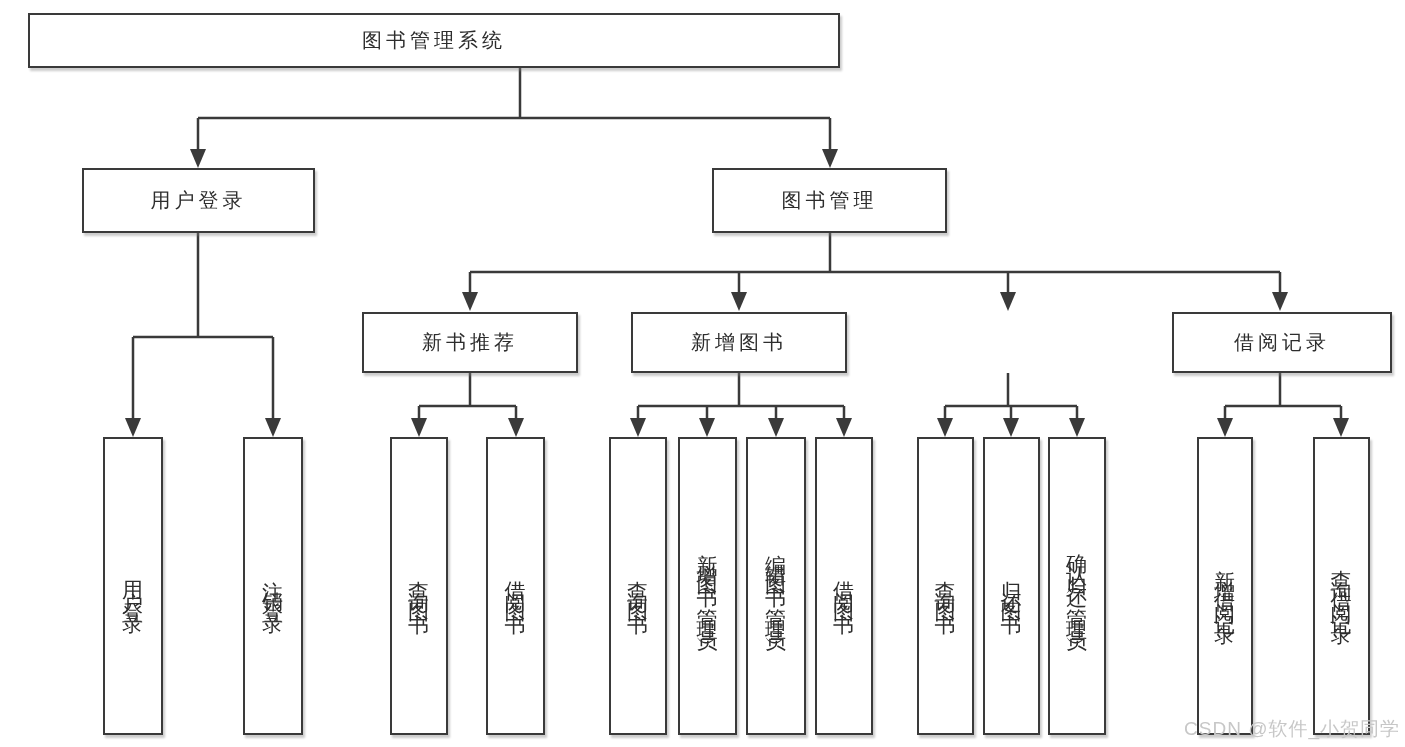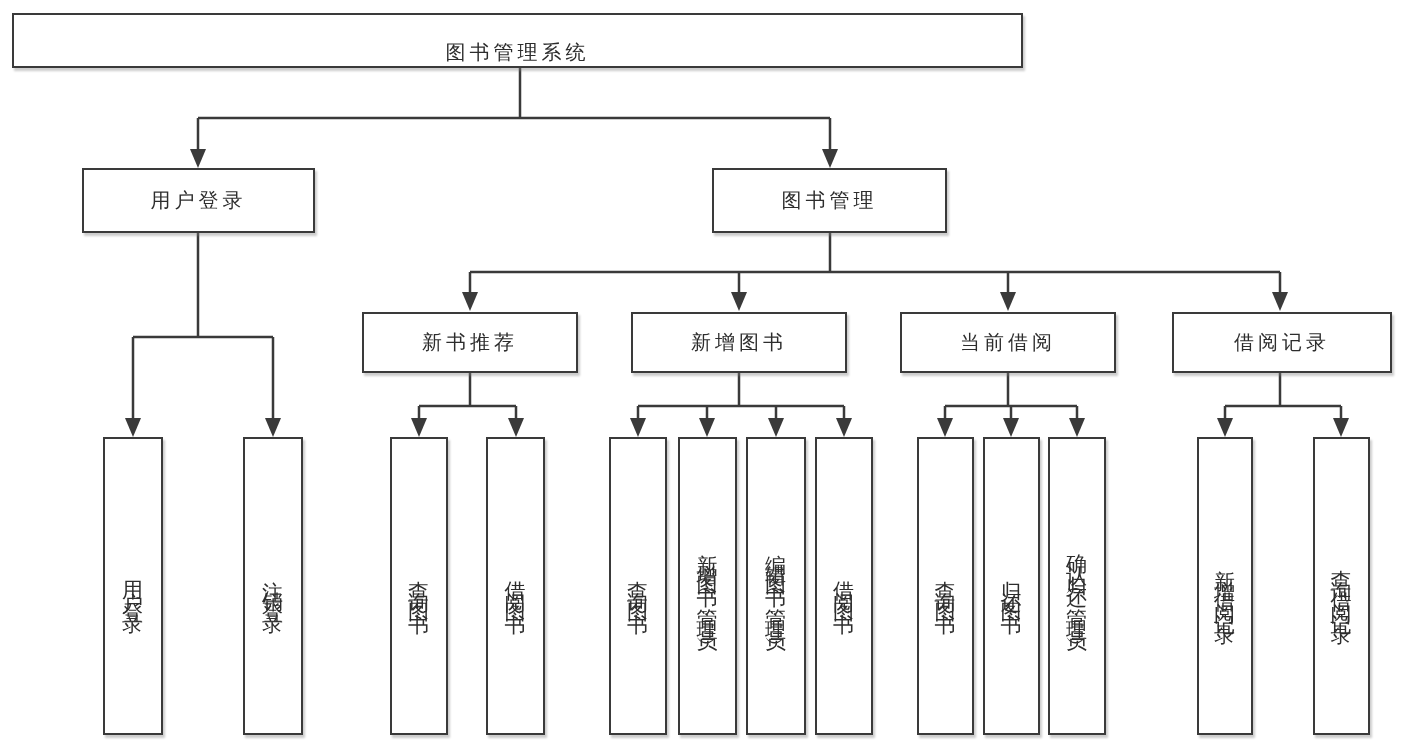--- a/index.html
+++ b/index.html
@@ -91,39 +91,36 @@
       <path d="M768 418 L784 418 L776 437 Z"></path>
       <path d="M836 418 L852 418 L844 437 Z"></path>
       <path d="M937 418 L953 418 L945 437 Z"></path>
       <path d="M1003 418 L1019 418 L1011 437 Z"></path>
       <path d="M1069 418 L1085 418 L1077 437 Z"></path>
       <path d="M1217 418 L1233 418 L1225 437 Z"></path>
       <path d="M1333 418 L1349 418 L1341 437 Z"></path>
     </g>
   </svg>
 
-  <div class="node" style="left:12px; top:13px; width:1011px; height:55px;align-items:flex-end;">
+  <div class="node" style="left:28px; top:13px; width:812px; height:55px;">
     <span class="hlabel">图书管理系统</span>
   </div>
 
   <div class="node" style="left:82px; top:168px; width:233px; height:65px;">
     <span class="hlabel">用户登录</span>
   </div>
   <div class="node" style="left:712px; top:168px; width:235px; height:65px;">
     <span class="hlabel">图书管理</span>
   </div>
 
   <div class="node" style="left:362px; top:312px; width:216px; height:61px;">
     <span class="hlabel">新书推荐</span>
   </div>
   <div class="node" style="left:631px; top:312px; width:216px; height:61px;">
     <span class="hlabel">新增图书</span>
-  </div>
-  <div class="node" style="left:900px; top:312px; width:216px; height:61px;">
-    <span class="hlabel">当前借阅</span>
   </div>
   <div class="node" style="left:1172px; top:312px; width:220px; height:61px;">
     <span class="hlabel">借阅记录</span>
   </div>
 
   <div class="node" style="left:103px; top:437px; width:60px; height:298px;">
     <span class="vlabel">用户登录</span>
   </div>
   <div class="node" style="left:243px; top:437px; width:60px; height:298px;">
     <span class="vlabel">注销登录</span>
@@ -159,14 +156,15 @@
     <span class="vlabel">确认归还（管理员）</span>
   </div>
 
   <div class="node" style="left:1197px; top:437px; width:56px; height:298px;">
     <span class="vlabel">新增借阅记录</span>
   </div>
   <div class="node" style="left:1313px; top:437px; width:57px; height:298px;">
     <span class="vlabel">查询借阅记录</span>
   </div>
 
+  <div class="watermark">CSDN @软件_小贺同学</div>
 
 </div>
 
 </body></html>

